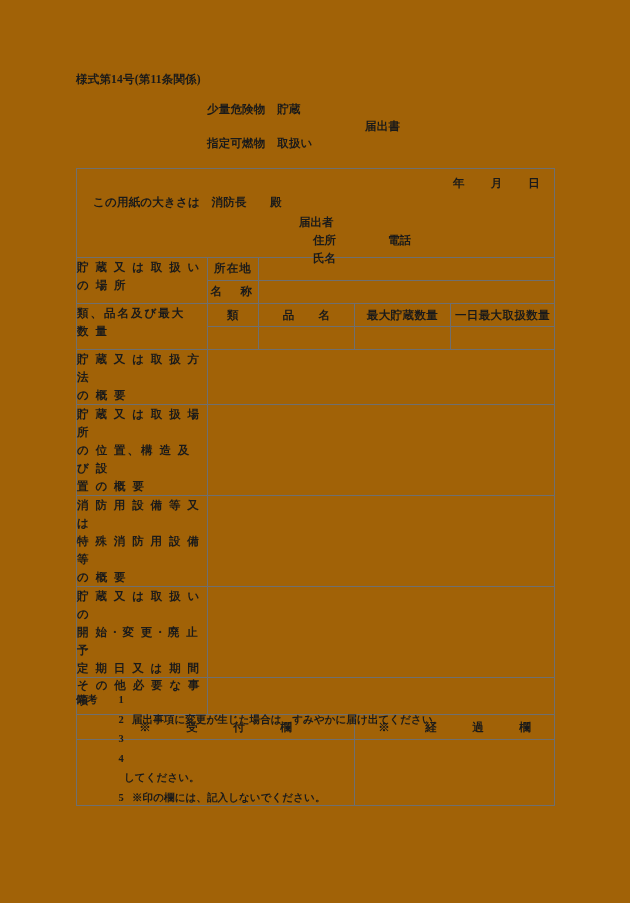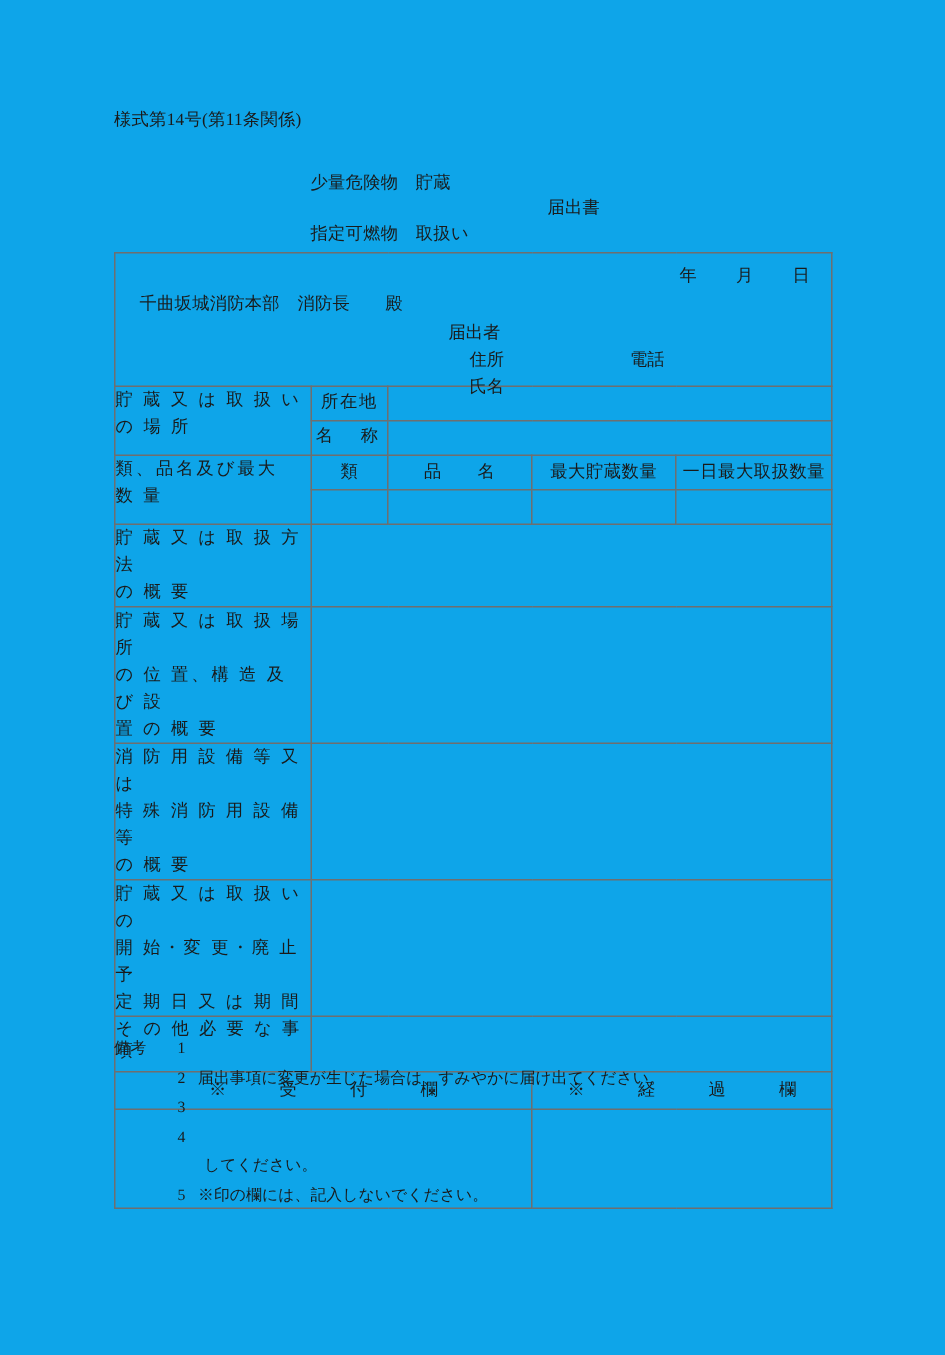--- a/index.html
+++ b/index.html
@@ -12,21 +12,22 @@
     height: 903px;
     position: relative;
     font-family: "Liberation Serif", "DejaVu Serif", serif;
     color: #1a1a1a;
     overflow: hidden;
   }
 
   .page {
     position: absolute;
     inset: 0;
-    background: #0ea5e9;
+    background: #a16207;
+    font-weight: bold;
   }
 
   
   .form-no {
     position: absolute;
     left: 76px;
     top: 72px;
     font-size: 11.5px;
     letter-spacing: 0.2px;
     white-space: nowrap;
@@ -37,21 +38,20 @@
     left: 200px;
     top: 102px;
     width: 360px;
     height: 54px;
   }
   .title-line {
     position: absolute;
     font-size: 11.5px;
     white-space: nowrap;
     letter-spacing: 0.2px;
-    margin-top: 12px;
   }
   .title-a { left: 7px;  top: 0px; }
   .title-b { left: 7px;  top: 34px; }
   .title-c { left: 165px; top: 17px; }
 
   
   .form-table {
     position: absolute;
     left: 76px;
     top: 168px;
@@ -88,21 +88,21 @@
   }
   .applicant {
     position: absolute;
     left: 222px;
     top: 44px;
     line-height: 18px;
     white-space: nowrap;
   }
   .applicant .r2 { padding-left: 14px; }
   .applicant .r3 { padding-left: 14px; }
-  .applicant .tel { display: inline-block; margin-left: 84px; }
+  .applicant .tel { display: inline-block; margin-left: 52px; }
 
   
   .lbl {
     padding: 4px 6px 4px 8px;
     line-height: 18px;
     letter-spacing: 2.0px;
     vertical-align: top;
   }
   .lbl-mid {
     vertical-align: middle;
@@ -160,21 +160,21 @@
     flex: 0 0 34px;
     letter-spacing: 0.5px;
   }
   .note-num {
     width: 22px;
     flex: 0 0 22px;
     text-align: center;
   }
   .note-txt { letter-spacing: 0.1px; }
   .note-cont {
-    padding-left: 60px;
+    padding-left: 48px;
     letter-spacing: 0.1px;
     white-space: nowrap;
   }
 </style>
 </head>
 <body>
 
 <div class="page">
 
   <div class="form-no">様式第14号(第11条関係)</div>
@@ -193,21 +193,21 @@
       <col style="width:96px">
       <col style="width:104px">
     </colgroup>
 
     <tbody>
         <tr>
       <td class="addressee-cell" colspan="5">
         <div class="date-line">
           <span>年</span><span class="sp"></span><span>月</span><span class="sp"></span><span>日</span>
         </div>
-        <div class="addressee">千曲坂城消防本部　消防長　　殿</div>
+        <div class="addressee">この用紙の大きさは　消防長　　殿</div>
         <div class="applicant">
           <div class="r1">届出者</div>
           <div class="r2"><span>住所</span><span class="tel">電話</span></div>
           <div class="r3">氏名</div>
         </div>
       </td>
     </tr>
 
     <tr>
       <td class="lbl" rowspan="2">

